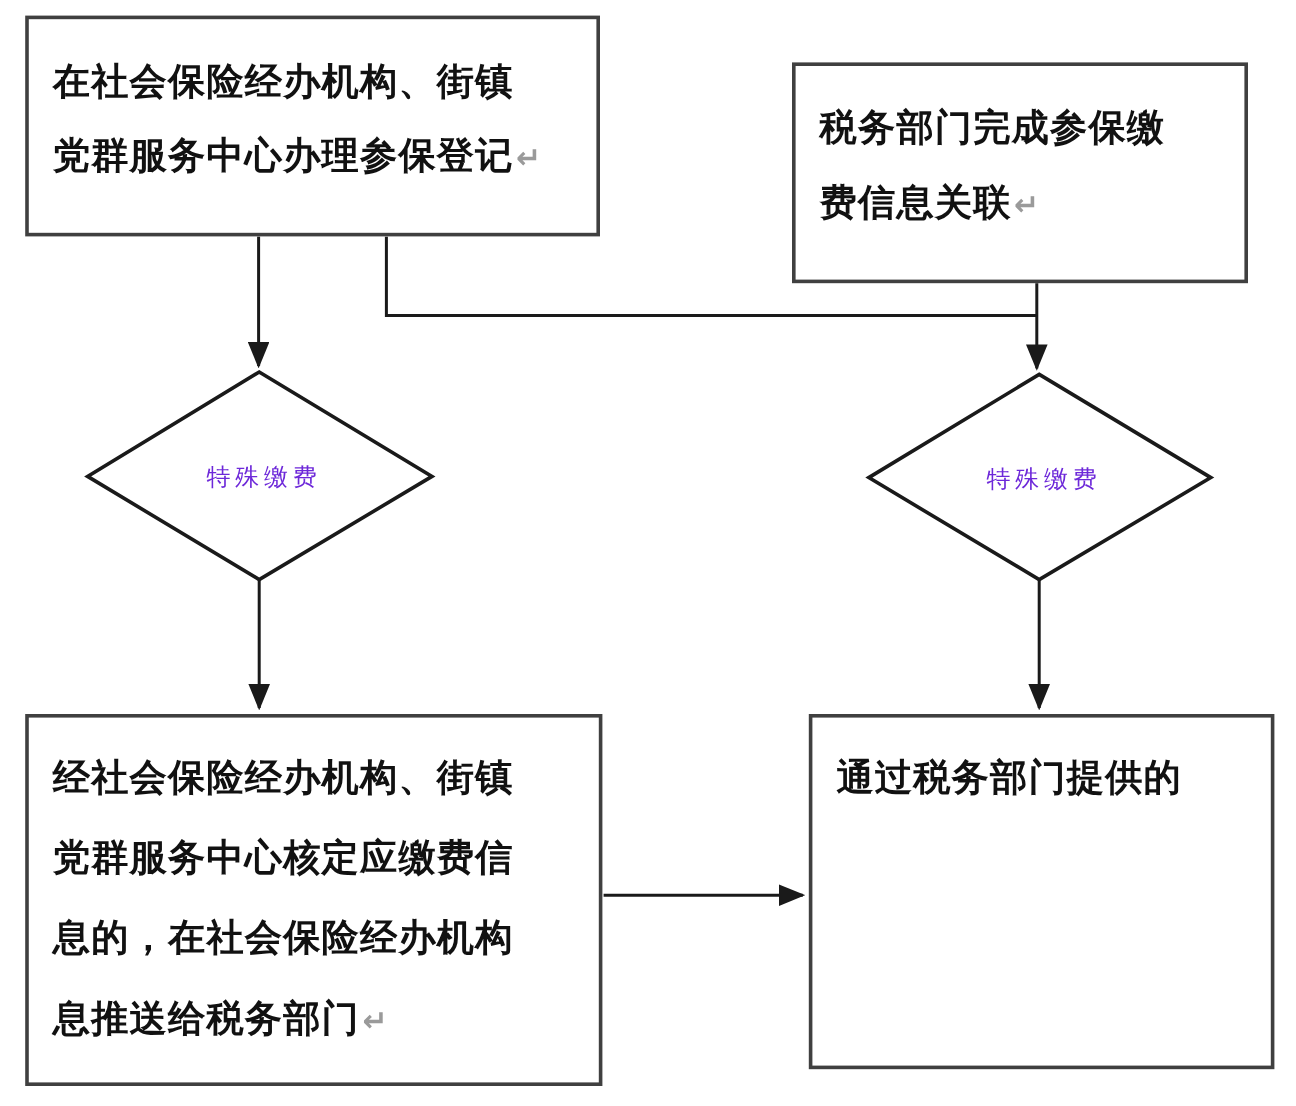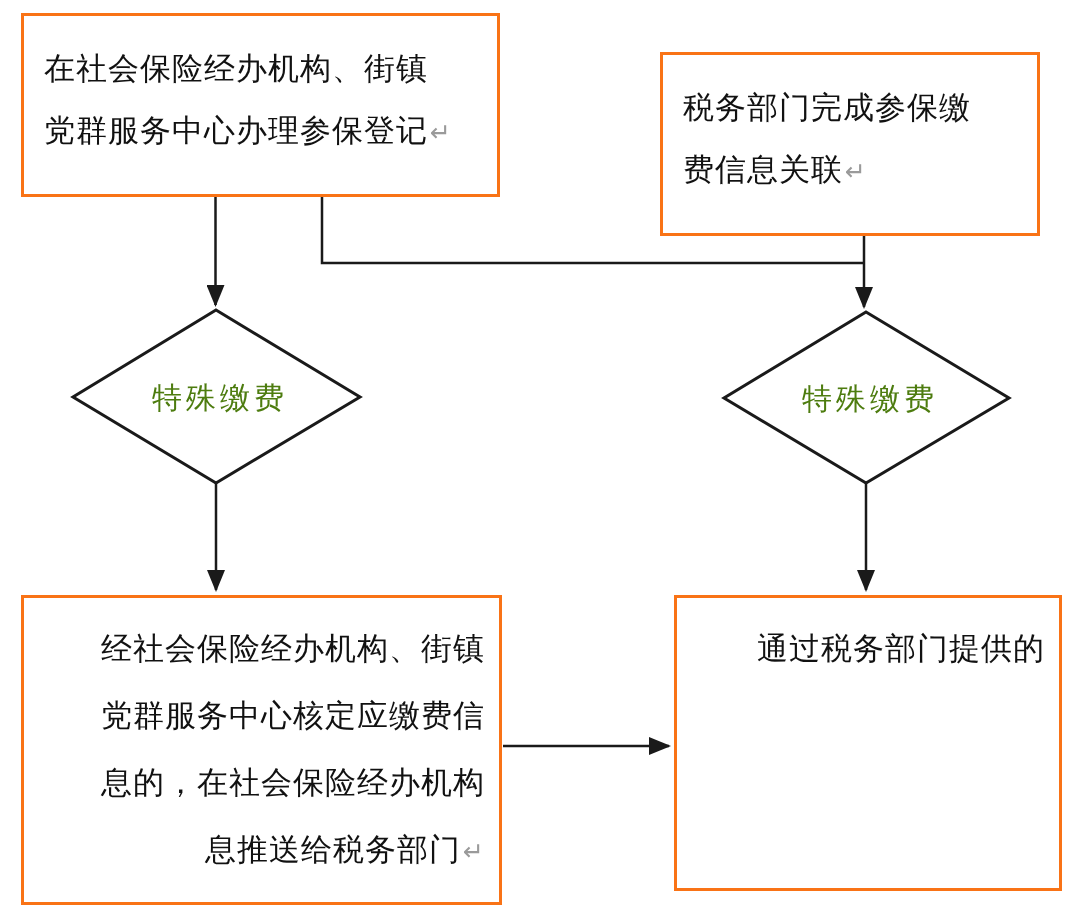--- a/index.html
+++ b/index.html
@@ -19,50 +19,50 @@
   #wires {
     position: absolute;
     left: 0;
     top: 0;
     width: 1080px;
     height: 922px;
   }
   .node-box {
     position: absolute;
     box-sizing: border-box;
-    border: 3px solid #f97316;
+    border: 3px solid #404040;
     background: #ffffff;
     font-size: 31px;
     line-height: 62px;
     color: #111111;
     letter-spacing: 1px;
+    font-weight: bold;
   }
   .node-box .text-pad {
     padding: 21px 14px 0 20px;
   }
   .node-box.bottom {
     line-height: 67px;
   }
   .node-box.bottom .text-pad {
     padding-top: 17px;
-    text-align: right;
   }
   .line {
     white-space: nowrap;
   }
   .return-mark {
     color: #9a9a9a;
     font-size: 25px;
     padding-left: 2px;
   }
   .diamond-label {
     position: absolute;
-    font-size: 30px;
+    font-size: 20px;
     letter-spacing: 4px;
-    color: #4d7c0f;
+    color: #6d28d9;
     white-space: nowrap;
     transform: translate(-50%, -50%);
     text-align: right;
   }
 </style>
 </head>
 <body>
 
 <div id="canvas">
 

